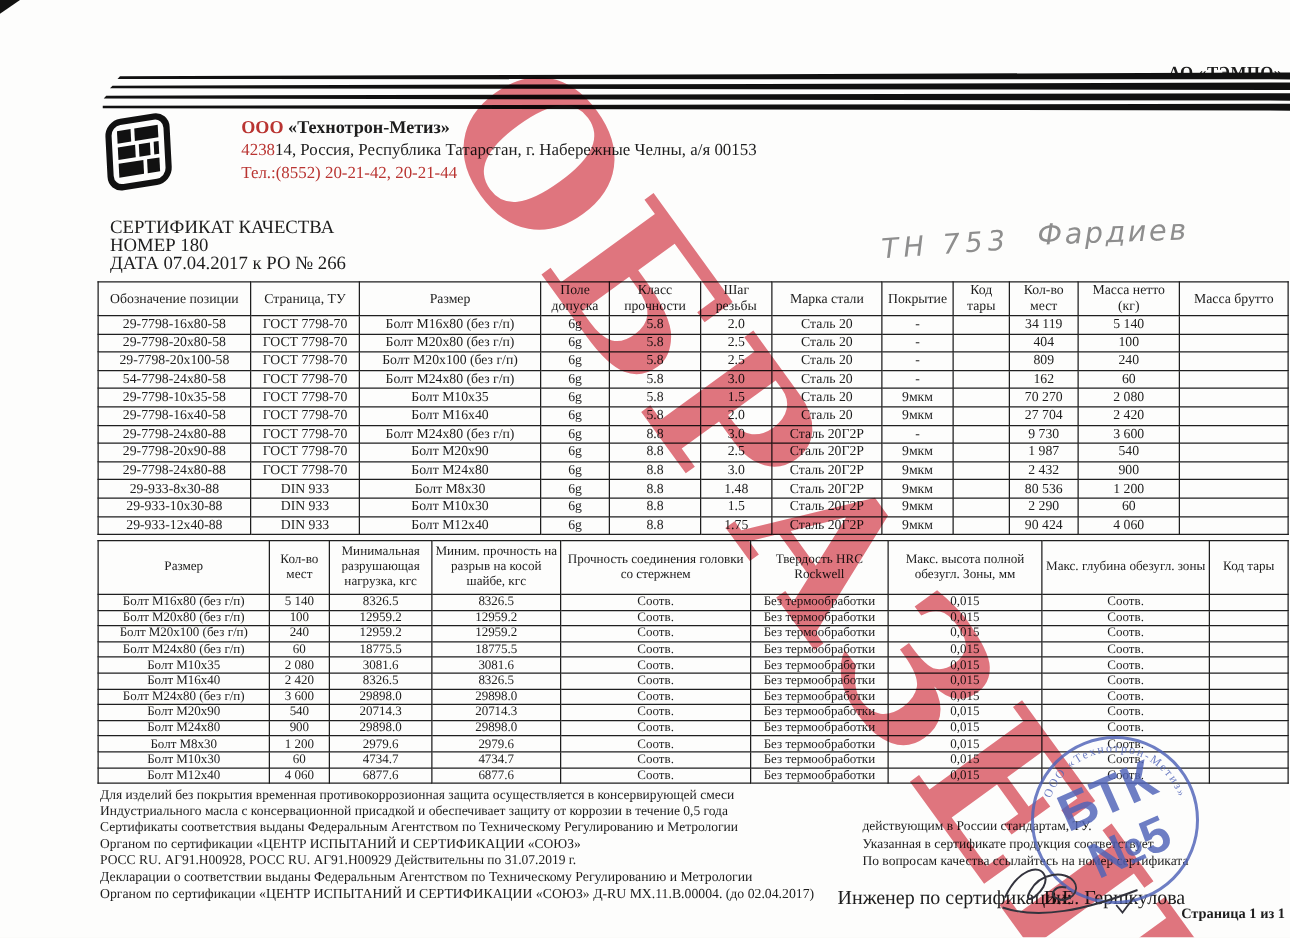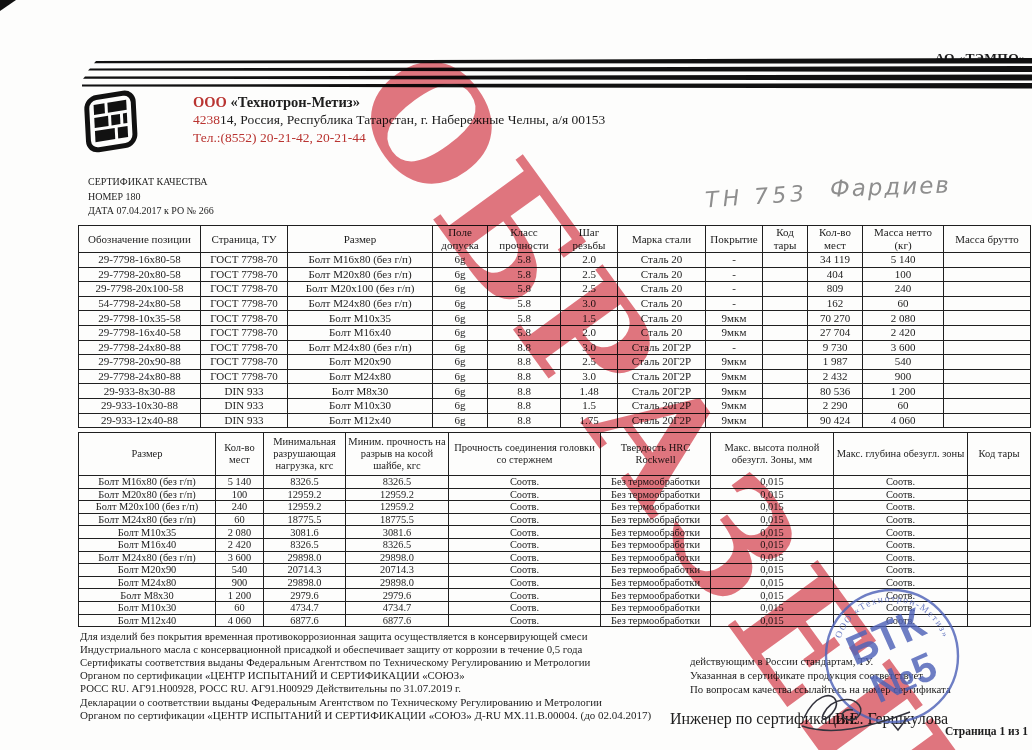--- a/index.html
+++ b/index.html
@@ -9,21 +9,21 @@
   .abs{position:absolute;}
 
   
   .company-tag{top:50px;right:6px;font-weight:bold;font-size:13.5px;letter-spacing:.3px;}
   .swoosh{left:82px;top:57px;}
   .logo{left:82px;top:89px;}
   .company-block{left:193px;top:93px;font-size:13.5px;line-height:18px;white-space:nowrap;}
   .company-name{font-weight:bold;font-size:14.5px;}
   .red{color:#b93431;}
   .email-link{color:#b93431;text-decoration:underline;}
-  .cert-block{left:88px;top:175px;font-size:10px;line-height:14.5px;white-space:nowrap;}
+  .cert-block{left:88px;top:175px;font-size:15px;line-height:14.5px;white-space:nowrap;}
 
   .handwritten{left:705px;top:178px;color:#8e8e8e;font-family:"DejaVu Sans",sans-serif;font-style:italic;
     transform:rotate(-4deg);white-space:nowrap;}
   .hw1{font-size:22px;letter-spacing:4px;}
   .hw2{font-size:23px;margin-left:22px;letter-spacing:2px;display:inline-block;transform:rotate(2deg);}
 
   
   .watermark{left:452px;top:26px;z-index:5;pointer-events:none;
     font-family:"DejaVu Serif",serif;font-weight:bold;font-size:152px;letter-spacing:6px;
     color:#d94f5c;opacity:.78;mix-blend-mode:multiply;transform:rotate(54deg);transform-origin:0 0;

